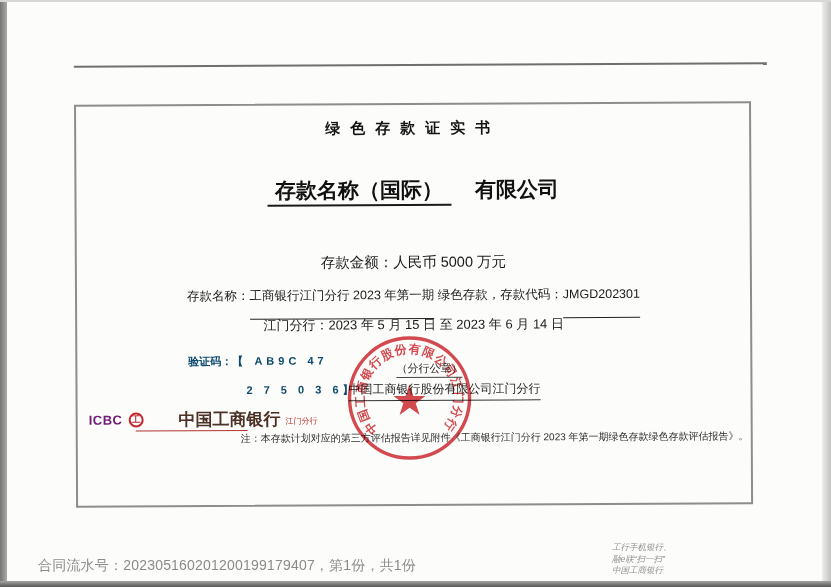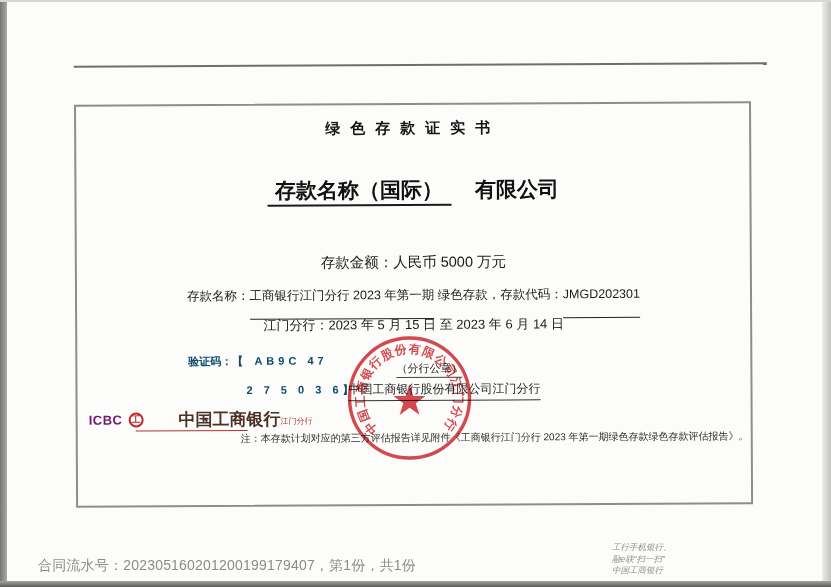--- a/index.html
+++ b/index.html
@@ -71,21 +71,21 @@
     position:absolute; left:88px; top:409px; height:18px;
     display:flex; align-items:center; white-space:nowrap;
   }
   .icbc-word { font-size:13px; font-weight:bold; color:#701a75; letter-spacing:0.5px; }
   .icbc-emblem {
     width:15px; height:15px; border:2px solid #bf272d; border-radius:50%;
     margin:0 5px 0 6px; display:inline-flex; align-items:center; justify-content:center;
     color:#bf272d; font-size:9px; font-weight:bold; background:#fff;
   }
   .bank-cn { font-size:17px; font-weight:bold; color:#4c3226;margin-left:30px; }
-  .branch-cn { font-size:8px; color:#b5342f; padding-top:4px; }
+  .branch-cn { font-size:8px; color:#b5342f; margin-left:5px; padding-top:4px; }
   .logo-underline {
     position:absolute; left:135px; top:429px; width:112px; height:1px; background:#b5342f;
   }
 
   .note-line {
     position:absolute; left:240px; top:431px;
     font-size:10px; color:#2e2e2e; white-space:nowrap;
   }
 
   .flow-no {

